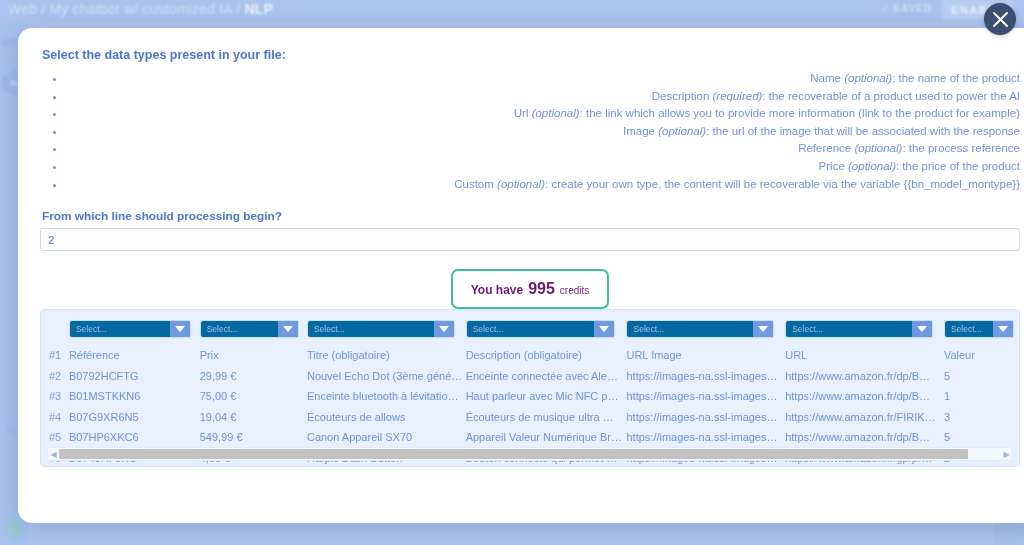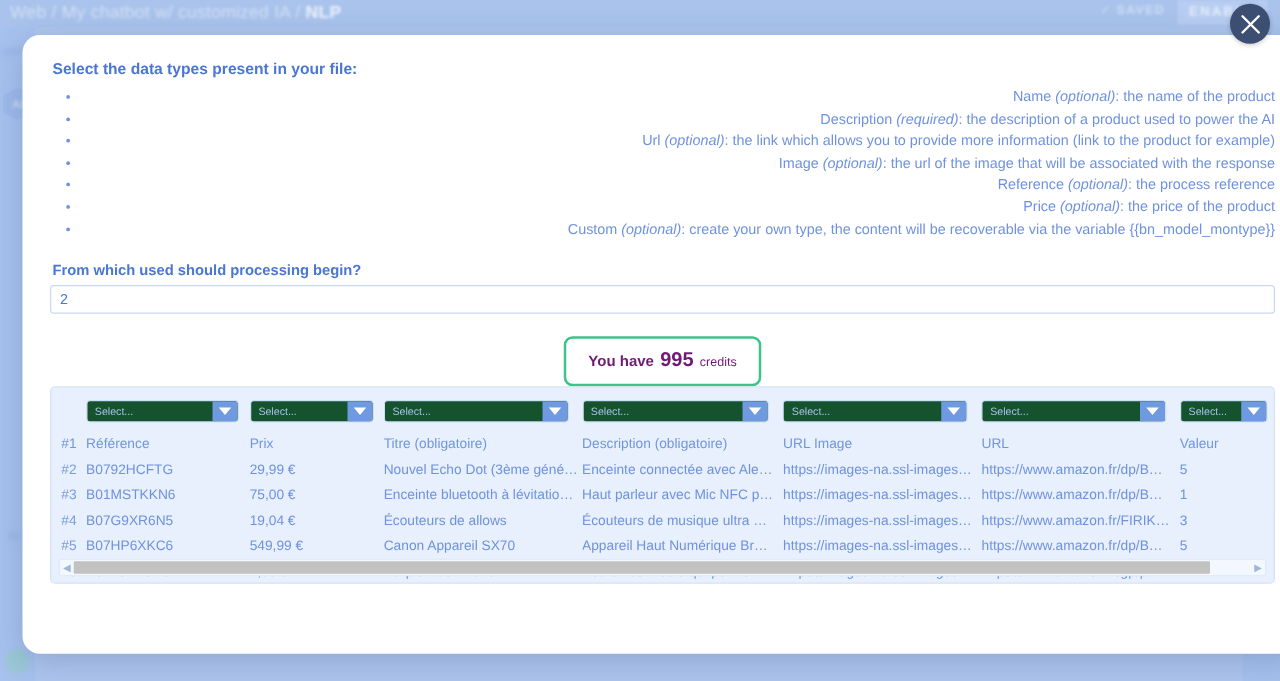--- a/index.html
+++ b/index.html
@@ -112,21 +112,21 @@
   .tbl td{
     font-size:11px;color:#6f92de;padding:0;height:20.5px;vertical-align:middle;
     overflow:hidden;white-space:nowrap;text-overflow:ellipsis;
   }
   .tbl tr.selrow td{height:26px;padding-bottom:3px;}
   .tbl td.idx{color:#7b9ce2;padding-left:8px;}
   .tbl tr.colhdr td{color:#7196e0;}
 
   .select{
     display:flex;height:18px;width:93%;
-    border:1px solid #cfdef7;border-radius:3px;background:#14532d;
+    border:1px solid #cfdef7;border-radius:3px;background:#0369a1;
     overflow:hidden;box-sizing:border-box;
   }
   .select .val{
     flex:1;font-size:8.5px;color:#a9c0e9;display:flex;align-items:center;
     padding-left:6px;overflow:hidden;white-space:nowrap;
   }
   .select .arrow{
     width:20px;background:#6f9ae0;display:flex;align-items:center;justify-content:center;
   }
   .select .arrow i{
@@ -182,29 +182,29 @@
   <div class="rtile" style="top:330px;"></div>
 </div>
 
 <div id="modal">
   <div id="modal-inner">
 
     <div class="section-title">Select the data types present in your file:</div>
 
     <ul class="typelist" id="type-list">
         <li><span>Name </span><span class="opt">(optional)</span><span>: the name of the product</span></li>
-        <li><span>Description </span><span class="opt">(required)</span><span>: the description of a product used to power the AI</span></li>
+        <li><span>Description </span><span class="opt">(required)</span><span>: the recoverable of a product used to power the AI</span></li>
         <li><span>Url </span><span class="opt">(optional)</span><span>: the link which allows you to provide more information (link to the product for example)</span></li>
         <li><span>Image </span><span class="opt">(optional)</span><span>: the url of the image that will be associated with the response</span></li>
         <li><span>Reference </span><span class="opt">(optional)</span><span>: the process reference</span></li>
         <li><span>Price </span><span class="opt">(optional)</span><span>: the price of the product</span></li>
         <li><span>Custom </span><span class="opt">(optional)</span><span>: create your own type, the content will be recoverable via the variable {{bn_model_montype}}</span></li>
       </ul>
 
-    <div class="field-label">From which used should processing begin?</div>
+    <div class="field-label">From which line should processing begin?</div>
     <input class="line-input" type="text" id="start-line-input" value="2" style="">
 
     <div class="credits-wrap">
       <div class="credits-box">
         <span>You have</span>
         <span class="num">995</span>
         <span class="unit">credits</span>
       </div>
     </div>
 
@@ -319,21 +319,21 @@
               <td>Écouteurs de musique ultra …</td>
               <td>https://images-na.ssl-images…</td>
               <td>https://www.amazon.fr/FIRIK…</td>
               <td>3</td>
             </tr>
             <tr>
               <td class="idx">#5</td>
               <td>B07HP6XKC6</td>
               <td>549,99 €</td>
               <td>Canon Appareil SX70</td>
-              <td>Appareil Haut Numérique Br…</td>
+              <td>Appareil Valeur Numérique Br…</td>
               <td>https://images-na.ssl-images…</td>
               <td>https://www.amazon.fr/dp/B…</td>
               <td>5</td>
             </tr>
             <tr>
               <td class="idx">#6</td>
               <td>B0743RF5KC</td>
               <td>4,99 €</td>
               <td>Harpic Dash Button</td>
               <td>Bouton connecté qui permet …</td>

